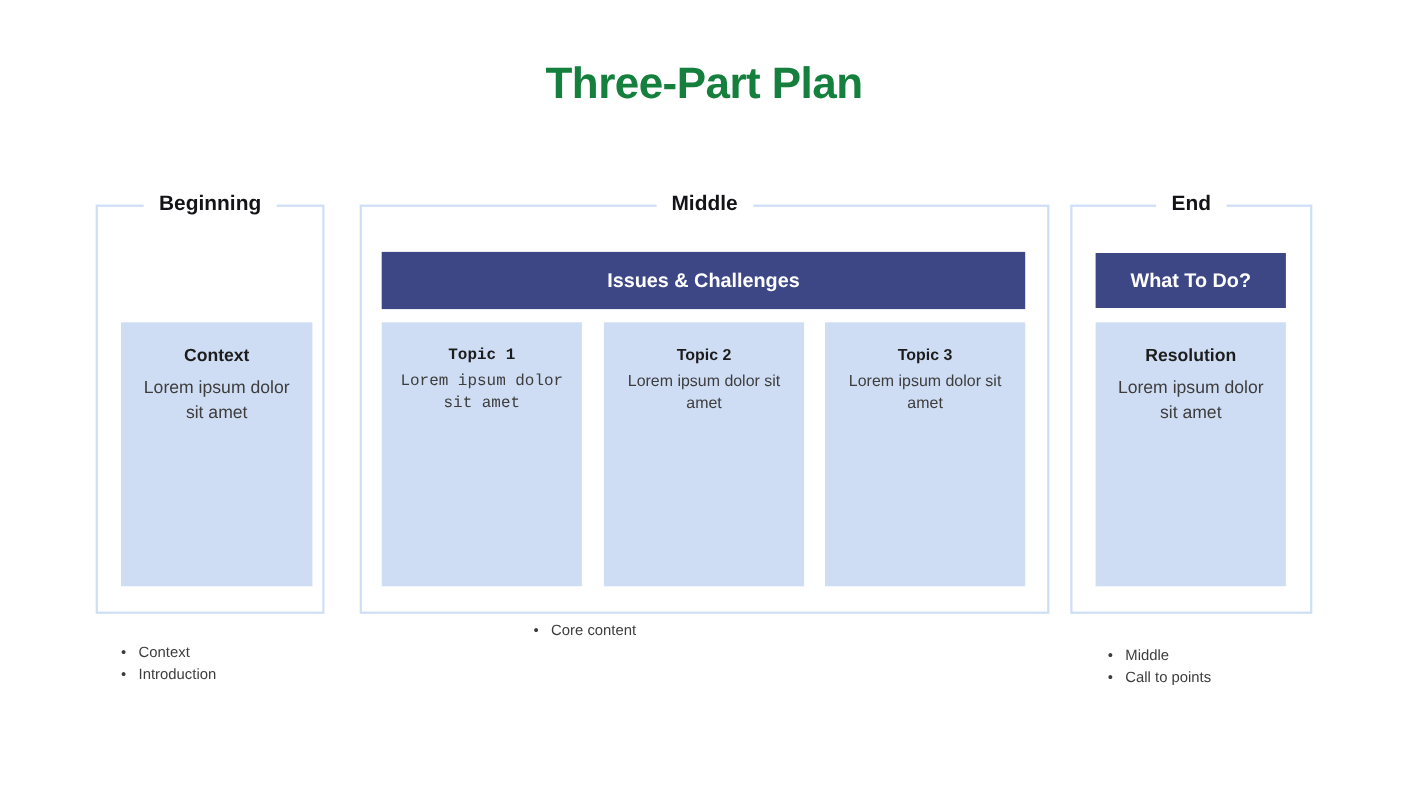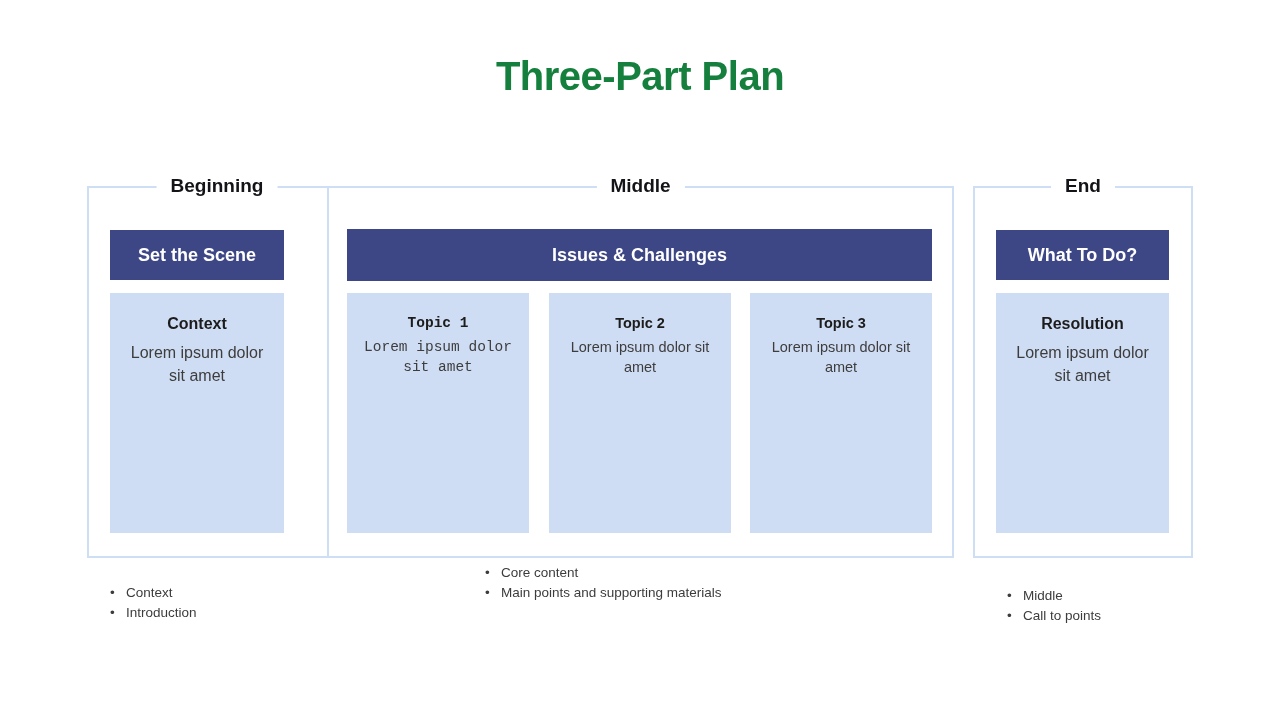--- a/index.html
+++ b/index.html
@@ -16,21 +16,21 @@
     letter-spacing: -0.5px;
   }
 
   .section {
     position: absolute;
     top: 186px;
     height: 372px;
     border: 2px solid #cddef5;
     background: #ffffff;
   }
-  .section-beginning { left: 87px;  width: 260px; }
+  .section-beginning { left: 87px;  width: 208px; }
   .section-middle    { left: 327px; width: 627px; }
   .section-end       { left: 973px; width: 220px; padding-left: 30px; }
 
   .section-label {
     position: absolute;
     top: -15px;
     left: 50%;
     transform: translateX(-50%);
     background: #ffffff;
     padding: 0 14px;
@@ -101,23 +101,20 @@
   .bullets-middle    { left: 485px;  top: 563px; }
   .bullets-end       { left: 1007px; top: 586px; }
 </style>
 </head>
 <body>
 
 <div class="slide-title">Three-Part Plan</div>
 
 <div class="section section-beginning">
   <div class="section-label">Beginning</div>
-  <div class="dark-header">
-    <span>Set the Scene</span>
-  </div>
   <div class="light-box">
     <div class="box-title">Context</div>
     <div class="box-body">Lorem ipsum dolor sit amet</div>
   </div>
 </div>
 
 <div class="section section-middle">
   <div class="section-label">Middle</div>
   <div class="dark-header">
     <span>Issues &amp; Challenges</span>
@@ -146,18 +143,17 @@
     <div class="box-body">Lorem ipsum dolor sit amet</div>
   </div>
 </div>
 
 <ul class="bullet-list bullets-beginning">
   <li>Context</li>
   <li>Introduction</li>
 </ul>
 <ul class="bullet-list bullets-middle">
   <li>Core content</li>
-  <li>Main points and supporting materials</li>
 </ul>
 <ul class="bullet-list bullets-end">
   <li>Middle</li>
   <li>Call to points</li>
 </ul>
 
 </body></html>

